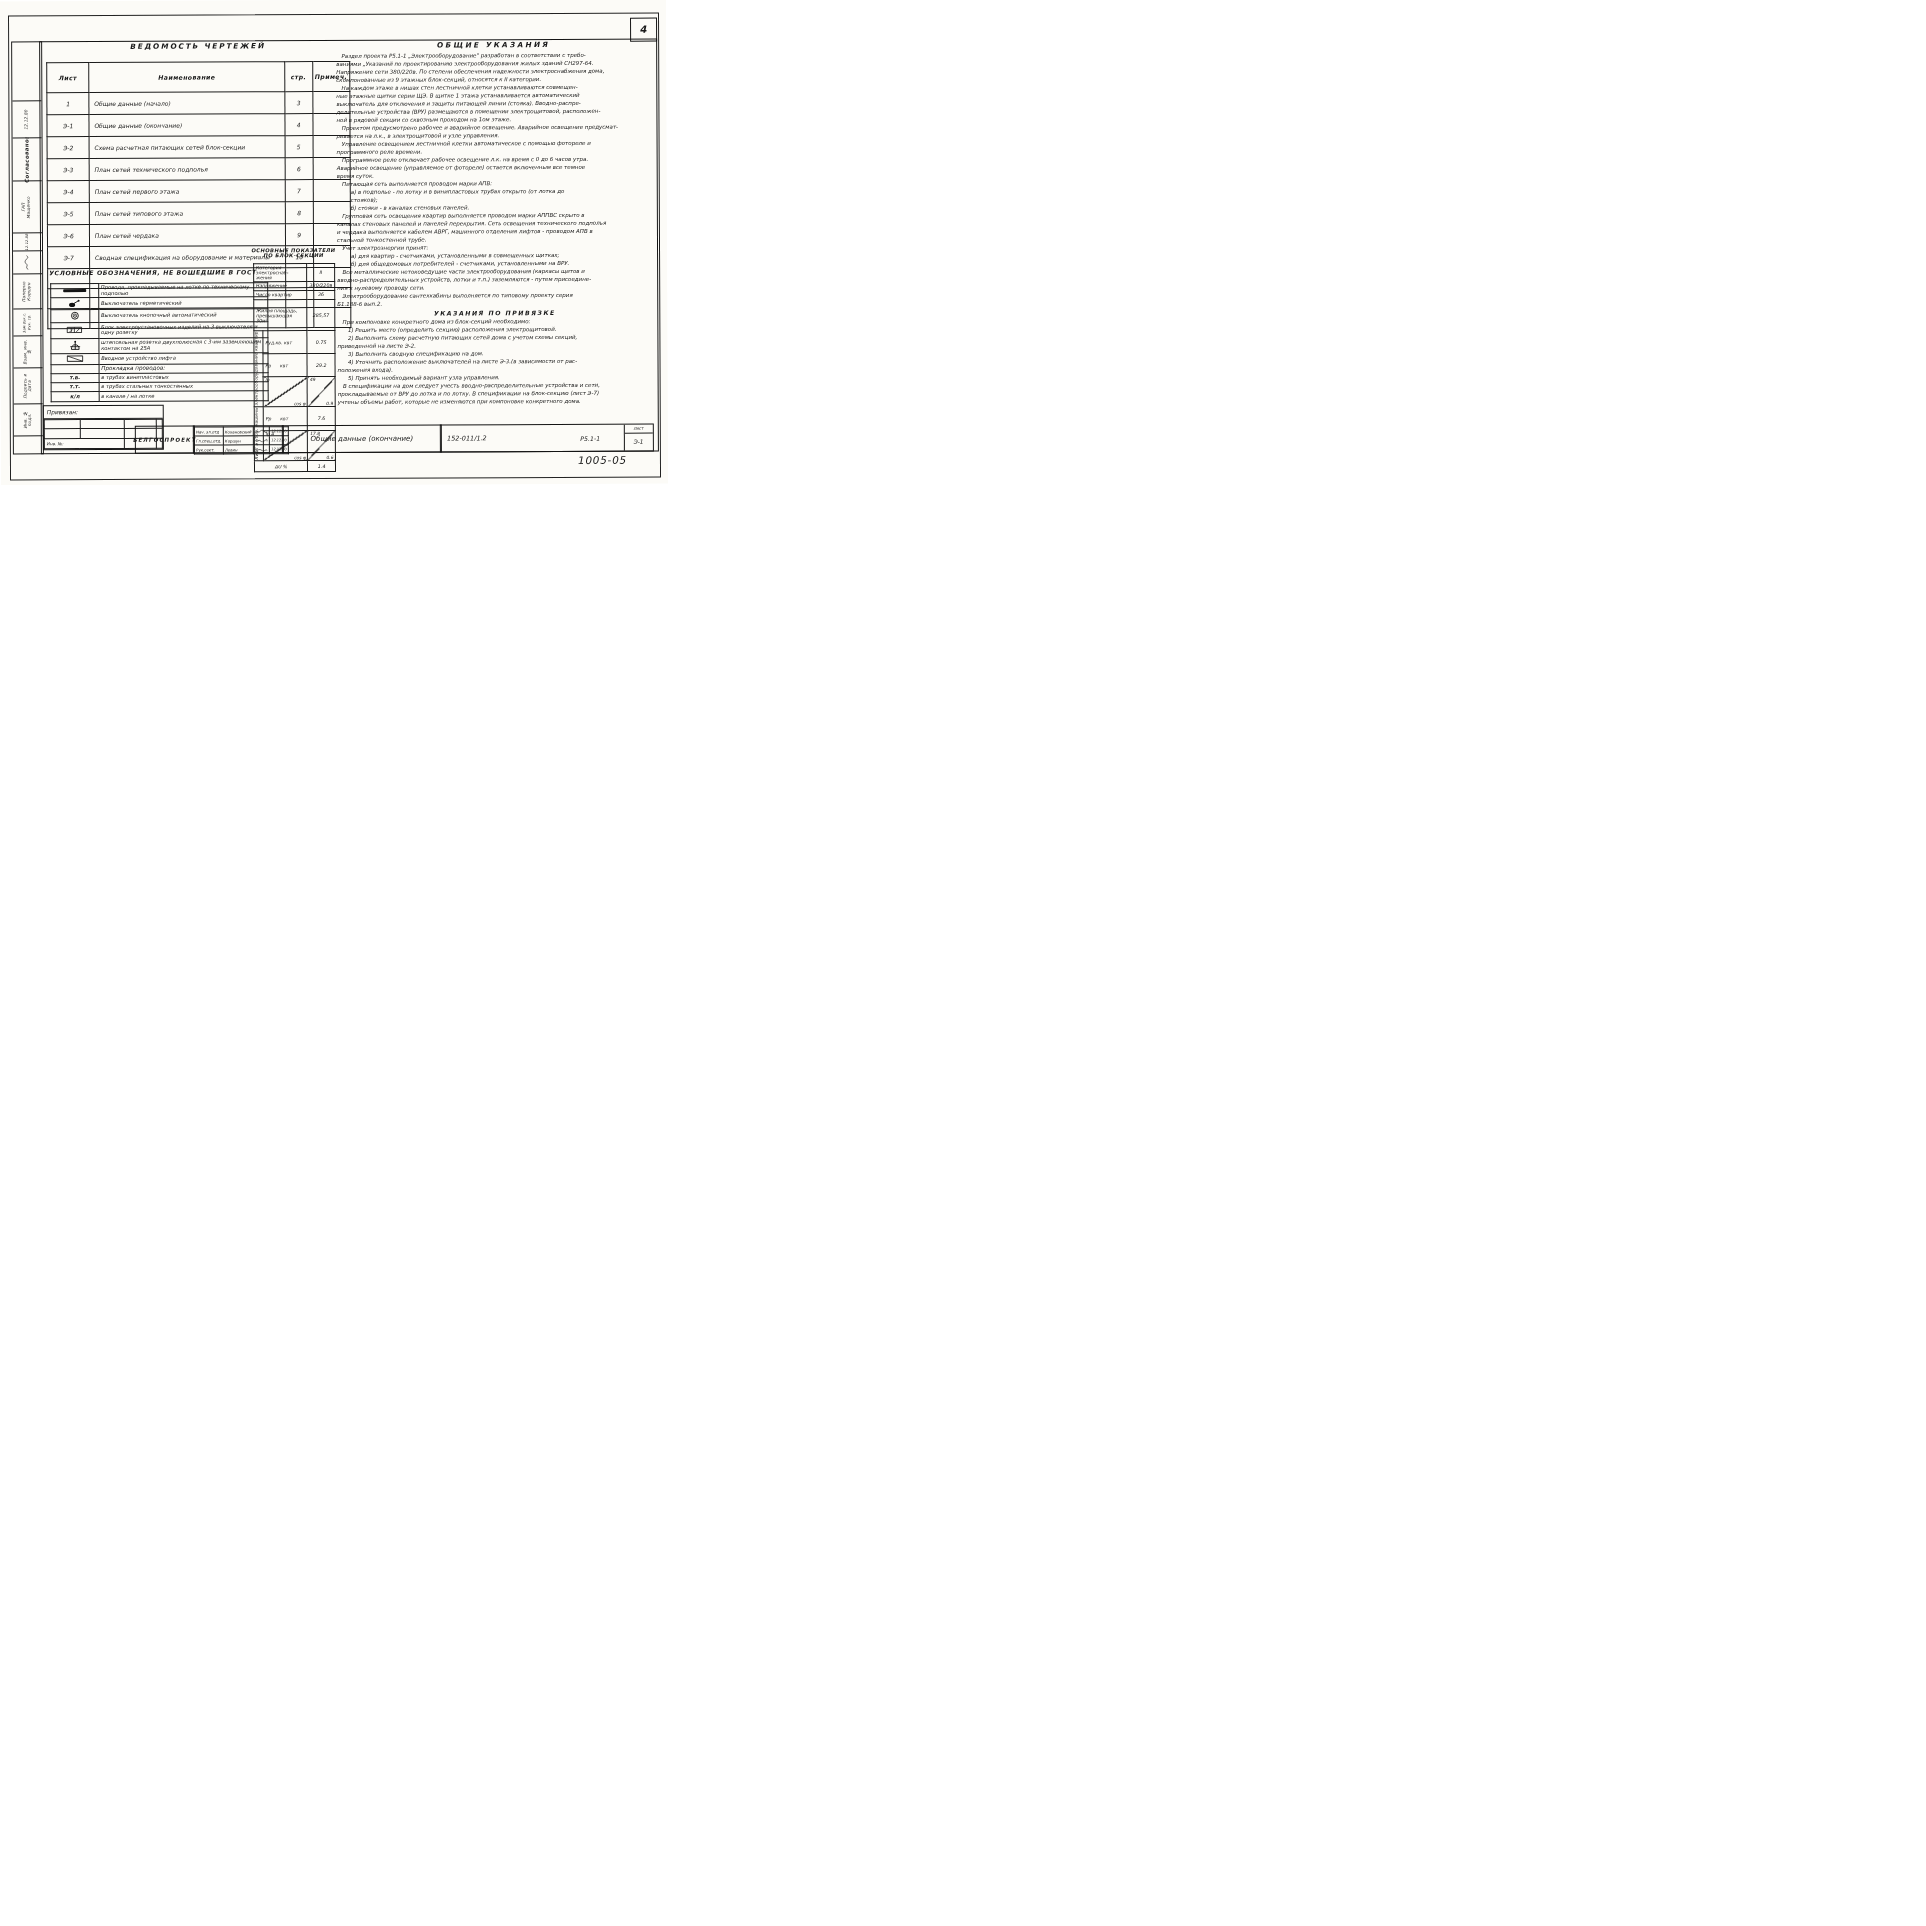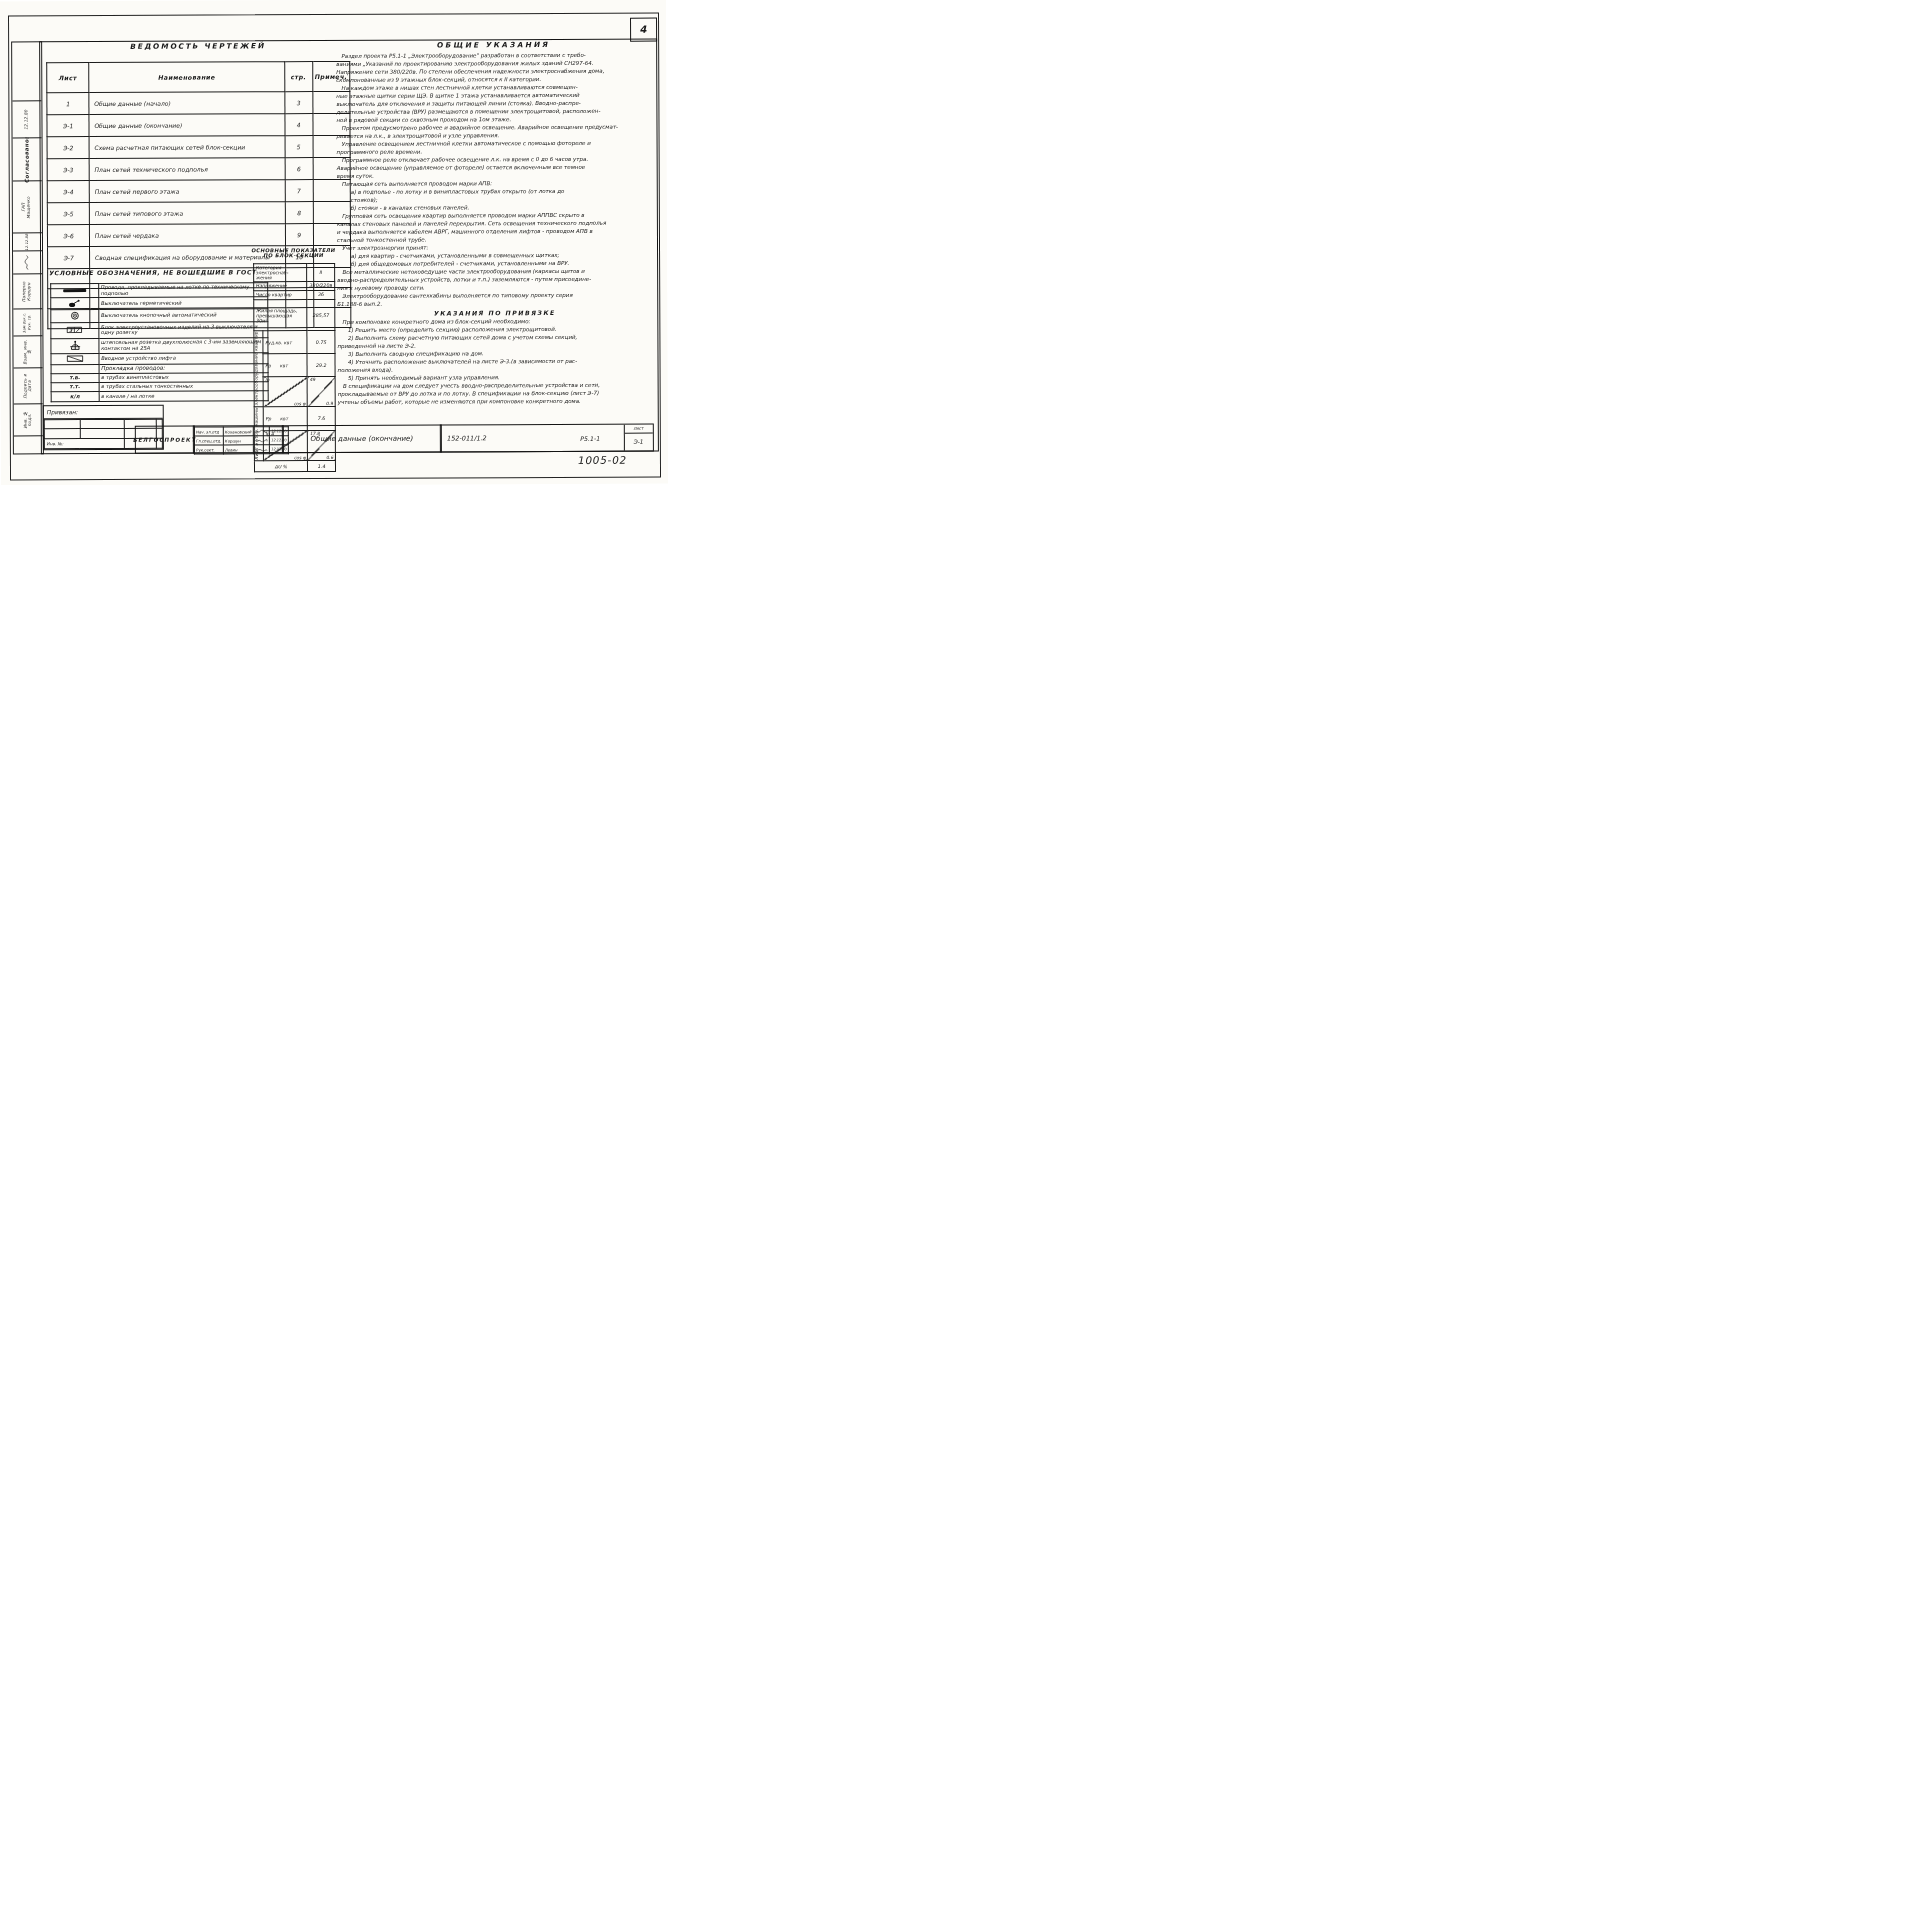--- a/index.html
+++ b/index.html
@@ -492,16 +492,16 @@
 
   <div class="abs numbers">
     <div class="series">152-011/1.2</div>
     <div class="code">Р5.1-1</div>
     <div class="sheetbox">
       <div class="sl">Лист</div>
       <div class="sn">Э-1</div>
     </div>
   </div>
 
-  <div class="abs archive">1005-02</div>
+  <div class="abs archive">1005-05</div>
 
 </div>
 
 
 </body></html>

